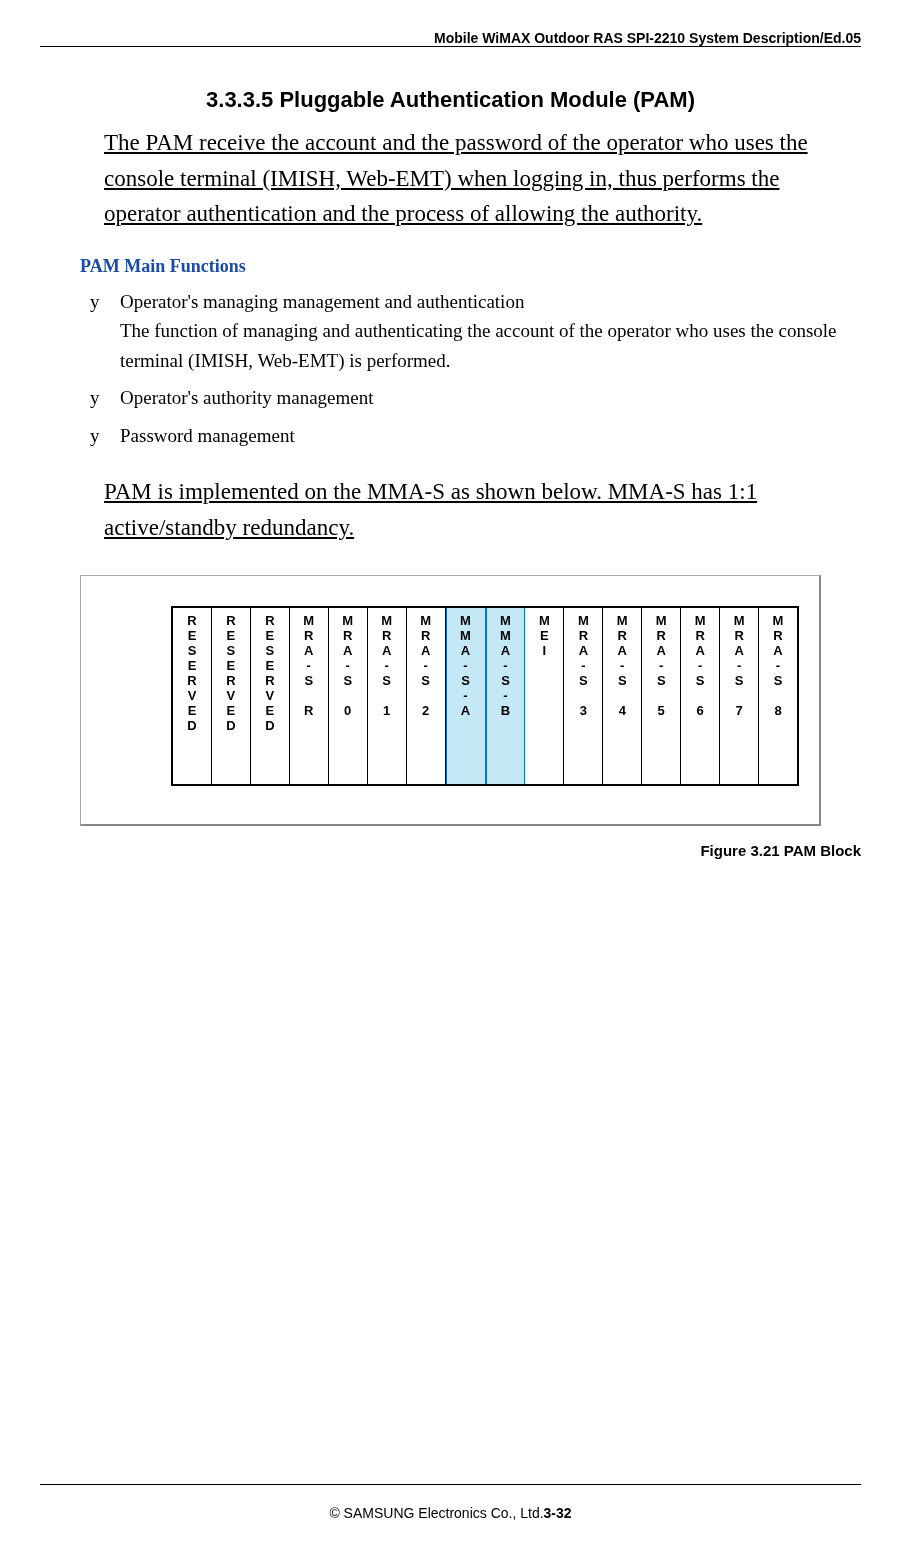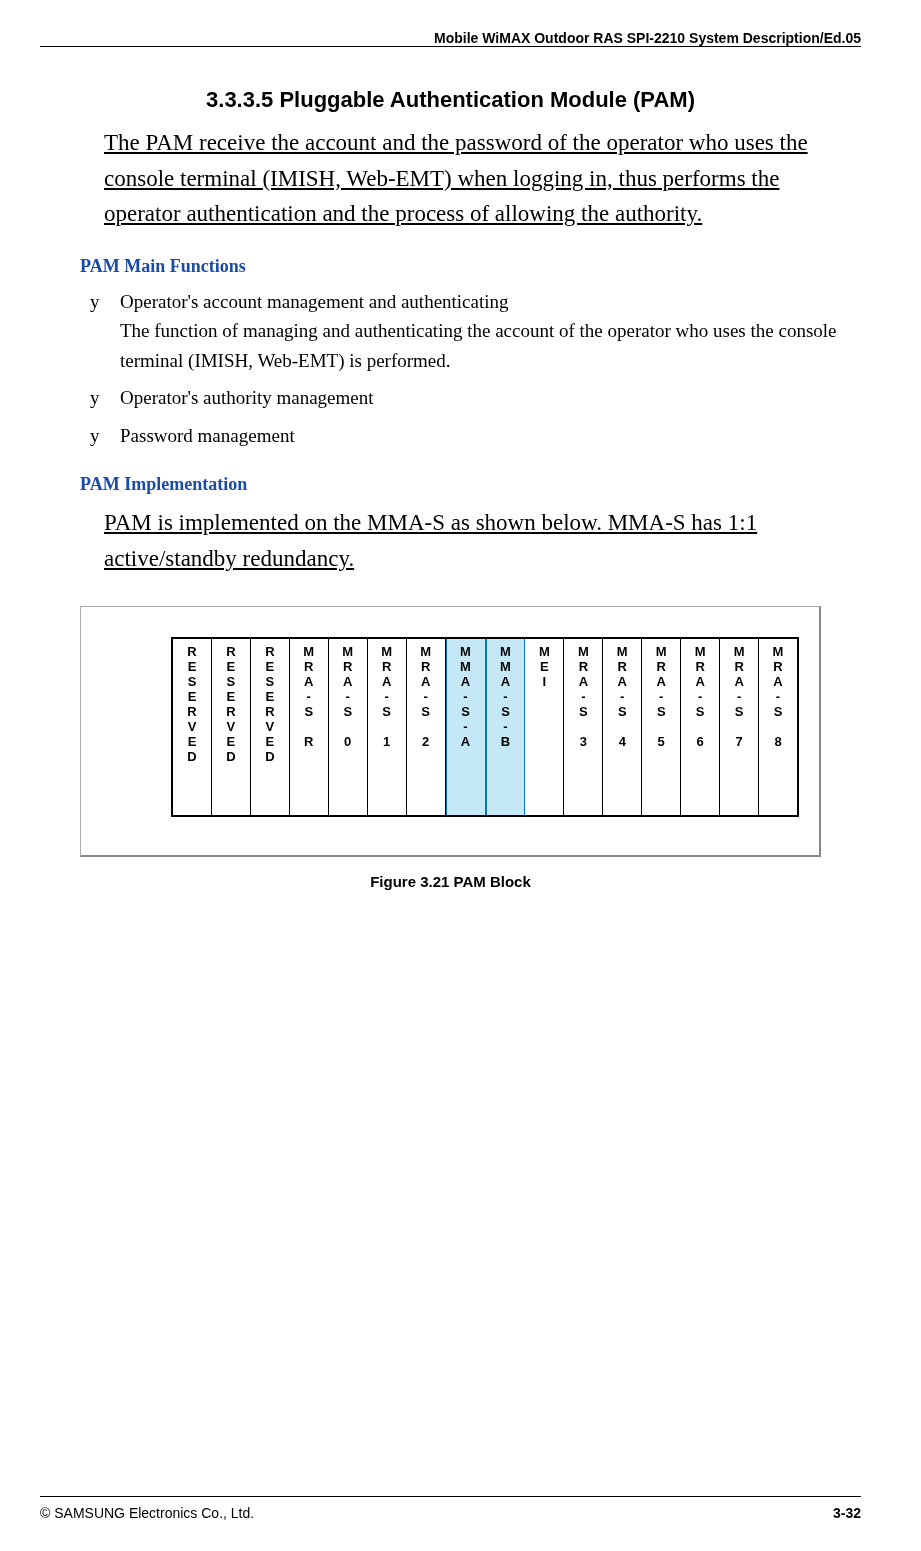--- a/index.html
+++ b/index.html
@@ -101,32 +101,32 @@
     .slot span.ch { display: block; }
     .slot.mma {
       background: #c5e8f7;
       border-left: 1.5px solid #0077cc;
       border-right: 1.5px solid #0077cc;
     }
     .figure-caption {
       font-family: Arial, Helvetica, sans-serif;
       font-weight: bold;
       font-size: 15px;
-      text-align: center;
+      text-align: right;
       margin-top: 16px;
     }
     .footer {
       position: absolute;
       bottom: 30px;
       left: 40px;
       right: 60px;
       display: flex;
-      justify-content: space-between;
+      justify-content: center;
       border-top: 1.5px solid #000;
-      padding-top: 8px;
+      padding-top: 20px;
       font-family: Arial, Helvetica, sans-serif;
       font-size: 14px;
     }
     .footer .page-num { font-weight: bold; }
   </style>
 </head>
 <body>
 
 <div class="page">
 
@@ -135,32 +135,31 @@
   </div>
 
   <h2 class="section-heading">3.3.3.5  Pluggable Authentication Module (PAM)</h2>
 
   <p class="body-text">The PAM receive the account and the password of the operator who uses the console terminal (IMISH, Web-EMT) when logging in, thus performs the operator authentication and the process of allowing the authority.</p>
 
   <h3 class="sub-heading">PAM Main Functions</h3>
 
   <ul class="bullet-list">
     <li>
-      <span class="bullet-title">Operator's account management and authenticating</span>
+      <span class="bullet-title">Operator's managing management and authentication</span>
       <span class="bullet-desc">The function of managing and authenticating the account of the operator who uses the console terminal (IMISH, Web-EMT) is performed.</span>
     </li>
     <li>
       <span class="bullet-title">Operator's authority management</span>
     </li>
     <li>
       <span class="bullet-title">Password management</span>
     </li>
   </ul>
 
-  <h3 class="sub-heading">PAM Implementation</h3>
   <p class="body-text">PAM is implemented on the MMA-S as shown below. MMA-S has 1:1 active/standby redundancy.</p>
 
   <div class="diagram-container">
     <div class="slots">
       <div class="slot">
           <span class="vt">
             <span class="ch">R</span>
             <span class="ch">E</span>
             <span class="ch">S</span>
             <span class="ch">E</span>

